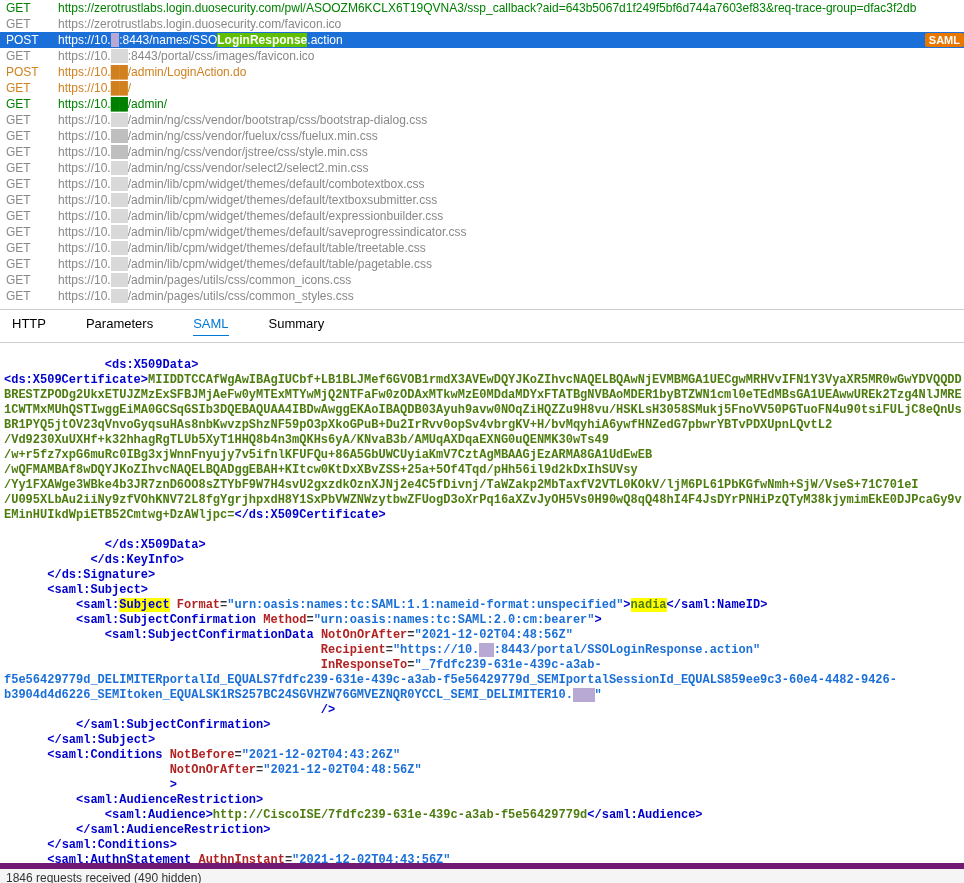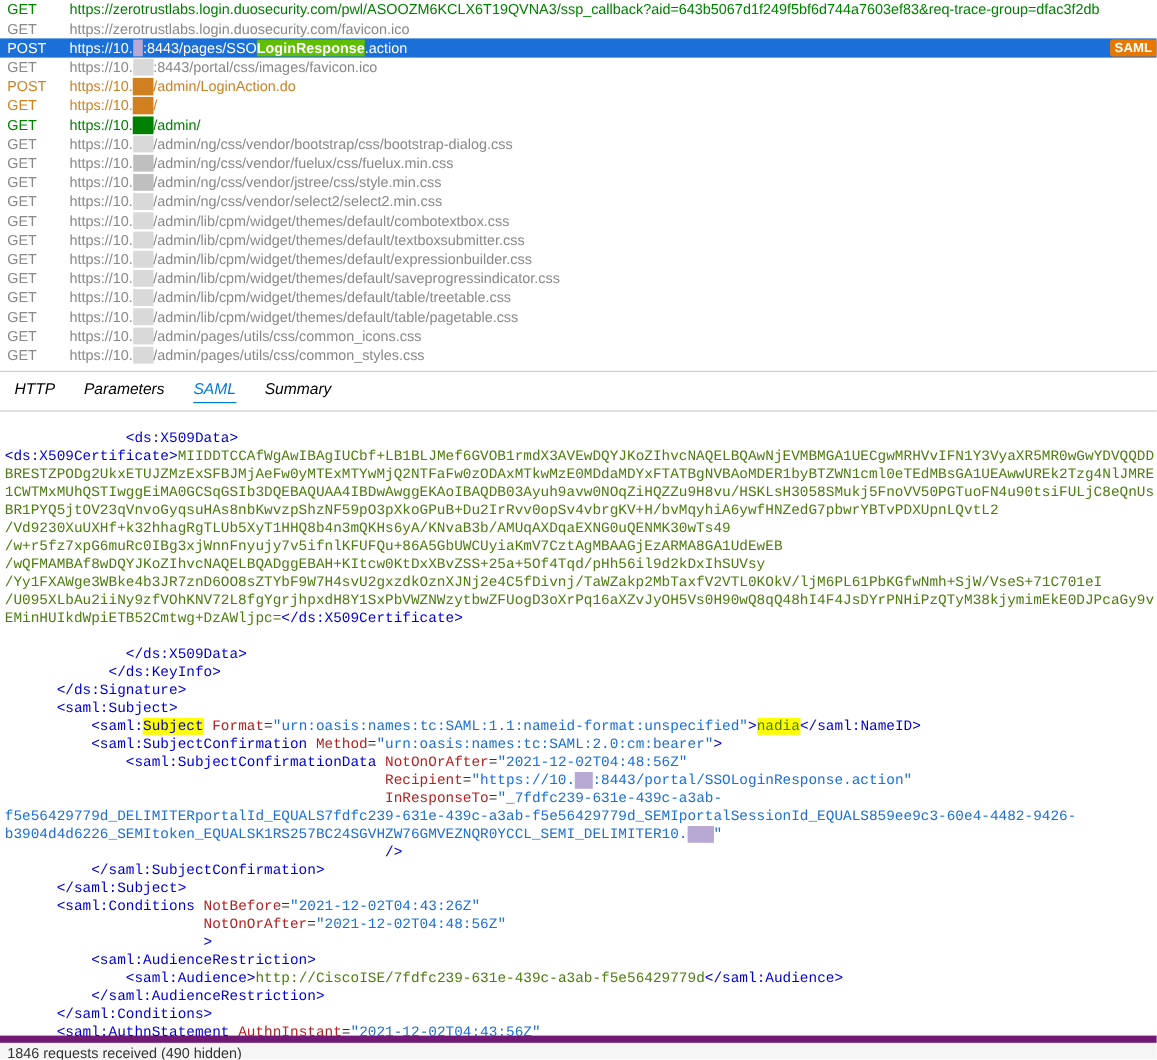--- a/index.html
+++ b/index.html
@@ -13,24 +13,24 @@
   .row-orange .method, .row-orange .url { color: #d08020; }
   .row-sel { background: #1a6fd8; color: #fff !important; }
   .row-sel .method, .row-sel .url { color: #fff !important; }
   .hl-orange { background: #ffb732; }
   .hl-green { background: #5fbf00; font-weight: bold; }
   .hl-green2 { background: #28a428; }
   .redact-gray { background: #d9d9d9; color: transparent !important; }
   .redact-gray-dk { background: #bfbfbf; color: transparent !important; }
   .redact-lav { background: #b8a8d4; color: transparent !important; }
   .saml-badge { position: absolute; right: 0; background: #e87700; color: #fff; font-size: 11px; font-weight: bold; padding: 0 4px; border-radius: 2px; line-height: 14px; }
-  .tabs { display: flex; gap: 24px; padding: 6px 12px; border-bottom: 1px solid #ccc; font-size: 13px; font-style: italic; }
+  .tabs { display: flex; gap: 40px; padding: 6px 12px; border-bottom: 1px solid #ccc; font-size: 13px; }
   .tab { cursor: pointer; }
   .tab.active { color: #0078d7; border-bottom: 1px solid #0078d7; padding-bottom: 4px; }
-  .content-pane { flex: 1; overflow-y: scroll; font-family: Consolas, "Courier New", monospace; font-size: 12px; line-height: 15px; padding-left: 4px; color: #333; white-space: pre; }
+  .content-pane { flex: 1; overflow-y: scroll; font-family: Consolas, "Courier New", monospace; font-size: 12px; line-height: 15px; padding-left: 4px; color: #333; white-space: pre; font-weight: bold; }
   .tag { color: #0000cd; }
   .tagc { color: #0000cd; }
   .attr { color: #b22222; }
   .val { color: #1a6fd8; }
   .txt { color: #4d7c0f; }
   .punct { color: #0000cd; }
   .hl-yellow { background: #ffff00; }
   .wrapblock { white-space: pre-wrap; word-break: break-all; }
   .status-bar { height: 20px; border-top: 6px solid #701a75; padding: 2px 6px; font-size: 12px; background: #f5f5f5; color: #333; }
   ::-webkit-scrollbar { width: 16px; background: #f0f0f0; }
@@ -43,21 +43,21 @@
     <div class="request-row row-green">
       <span class="method">GET</span>
       <span class="url"><span>https://zerotrustlabs.login.duosecurity.com/pwl/ASOOZM6KCLX6T19QVNA3/ssp_callback?aid=643b5067d1f249f5bf6d744a7603ef83&amp;req-trace-group=dfac3f2db</span></span>
     </div>
     <div class="request-row row-gray">
       <span class="method">GET</span>
       <span class="url"><span>https://zerotrustlabs.login.duosecurity.com/favicon.ico</span></span>
     </div>
     <div class="request-row row-sel" style="position: relative;">
       <span class="method">POST</span>
-      <span class="url"><span>https://10.</span><span class="redact-lav">█</span><span>:8443/pages/SSO</span><span class="hl-green">LoginResponse</span><span>.action</span></span>
+      <span class="url"><span>https://10.</span><span class="redact-lav">█</span><span>:8443/names/SSO</span><span class="hl-green">LoginResponse</span><span>.action</span></span>
       <span class="saml-badge">SAML</span>
     </div>
     <div class="request-row row-gray">
       <span class="method">GET</span>
       <span class="url"><span>https://10.</span><span class="redact-gray">██</span><span>:8443/portal/css/images/favicon.ico</span></span>
     </div>
     <div class="request-row row-orange">
       <span class="method">POST</span>
       <span class="url"><span>https://10.</span><span class="hl-orange">██</span><span>/admin/LoginAction.do</span></span>
     </div>

